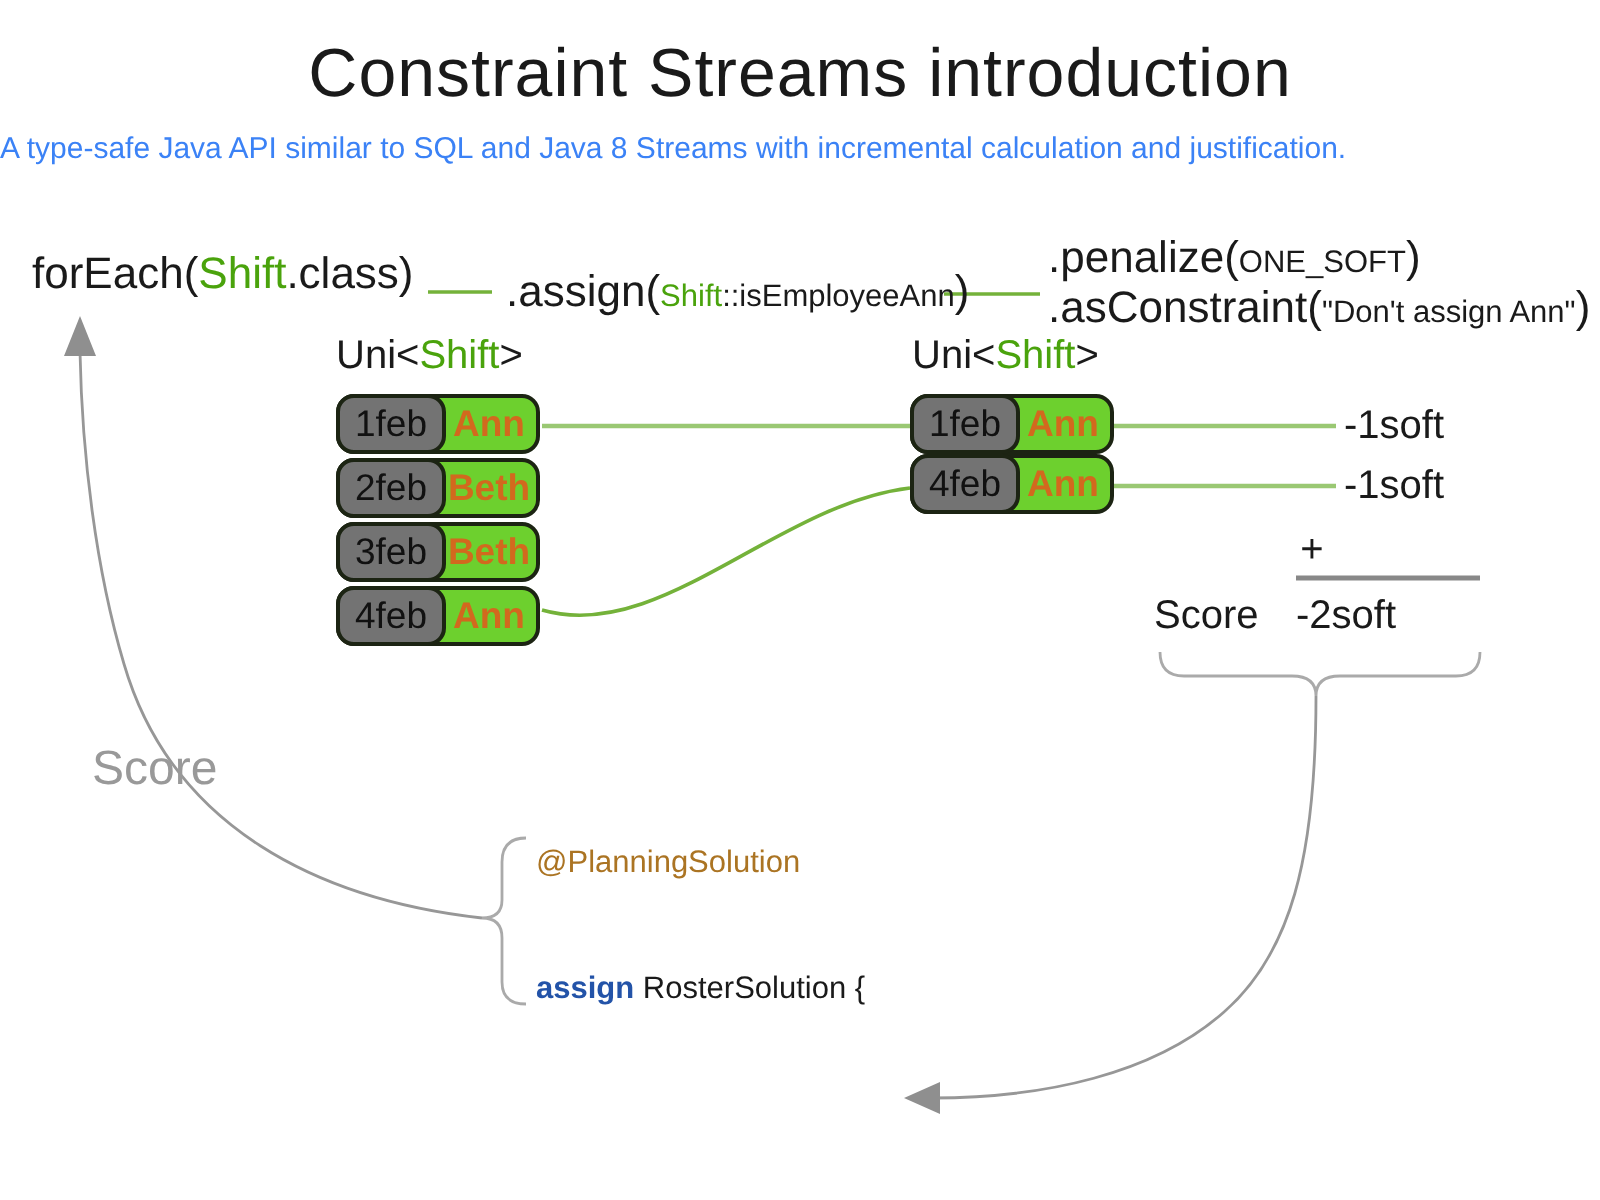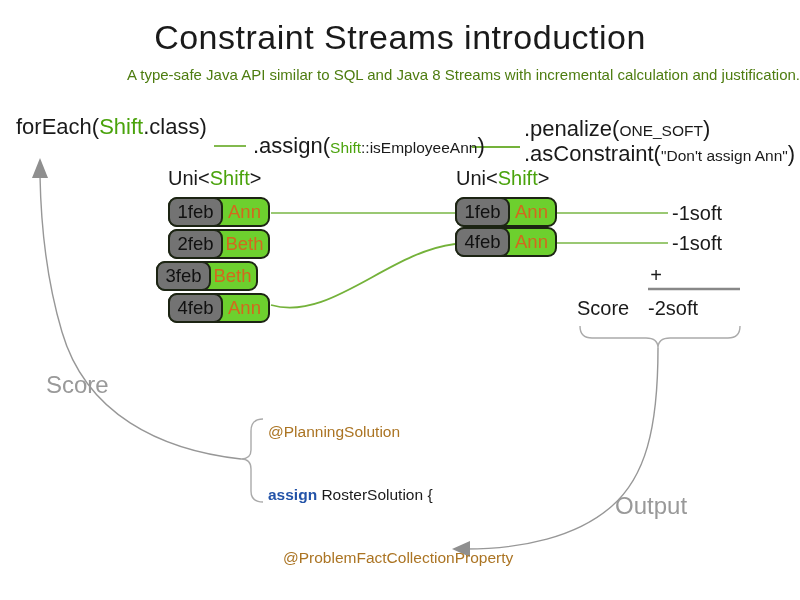--- a/index.html
+++ b/index.html
@@ -4,36 +4,36 @@
 <style>
   html,body { margin:0; padding:0; background:#fff; }
   .canvas {
     position:relative; width:800px; height:600px; background:#ffffff;
     font-family:"Liberation Sans", sans-serif; color:#1a1a1a; overflow:hidden;
   }
   .abs { position:absolute; }
   .layer { position:absolute; left:0; top:0; width:800px; height:600px; }
 
   .title { top:18px; left:0; width:100%; text-align:center; font-size:34px; letter-spacing:0.5px; }
-  .subtitle { top:66px; left:0; width:100%; text-align:right; font-size:15px; color:#4d7c0f; }
+  .subtitle { top:66px; left:0; width:100%; text-align:left; font-size:15px; color:#3b82f6; }
 
   .expr { font-size:22px; white-space:nowrap; }
   .expr .small { font-size:15.5px; }
   .green { color:#4aa30c; }
 
   .uni { font-size:20px; white-space:nowrap; }
 
   .srow { position:absolute; width:102px; height:30px; background:#6dd02e;
           border:2px solid #1c2413; border-radius:9px; box-sizing:border-box; }
   .chip { position:absolute; left:-2px; top:-2px; height:30px; width:55px; background:#737373;
           border:2px solid #1c2413; border-radius:9px; box-sizing:border-box;
           display:flex; align-items:center; justify-content:center; font-size:18.5px; color:#111; }
   .sname { position:absolute; left:53px; right:2px; top:0; bottom:0;
            display:flex; align-items:center; justify-content:center;
-           font-size:18.5px; color:#d2691e; }
+           font-size:18.5px; color:#d2691e;font-weight:bold; }
 
   .penalty { font-size:20px; white-space:nowrap; }
   .scoretxt { font-size:20px; white-space:nowrap; }
   .flow-label { font-size:24px; color:#999; }
 
   .codeblock { font-size:15.5px; line-height:21px; white-space:pre; }
   .ind { padding-left:15px; }
   .ann { color:#ab7423; }
   .kw  { color:#2353a8; font-weight:bold; }
 </style>
@@ -54,21 +54,21 @@
     <path d="M658 348 C658 430 645 477 612 506 C577 537 522 549 466 549" fill="none" stroke="#979797" stroke-width="1.4"></path>
     <polygon points="452,549 470,541 470,557" fill="#8f8f8f"></polygon>
     <path d="M263 419 Q251 419 251 431 L251 450 Q251 459 241 459 Q251 459 251 469 L251 491 Q251 502 263 502" fill="none" stroke="#aaaaaa" stroke-width="1.4"></path>
     <path d="M241 459 C160 450 86 414 62 332 C48 285 41 228 40 176" fill="none" stroke="#979797" stroke-width="1.4"></path>
     <polygon points="40,158 32,178 48,178" fill="#8f8f8f"></polygon>
   </svg>
 
   <div class="abs title">Constraint Streams introduction</div>
   <div class="abs subtitle">A type-safe Java API similar to SQL and Java 8 Streams with incremental calculation and justification.</div>
 
-  <div class="abs expr" style="left:16px; top:114px;">
+  <div class="abs expr" style="left:16px; top:124px;">
     <span>forEach(</span><span class="green">Shift</span><span>.class)</span>
   </div>
 
   <div class="abs expr" style="left:253px; top:133px;">
     <span>.assign(</span><span class="small green">Shift</span><span class="small">::isEmployeeAnn</span><span>)</span>
   </div>
 
   <div class="abs expr" style="left:524px; top:116px;">
     <span>.penalize(</span><span class="small">ONE_SOFT</span><span>)</span>
   </div>
@@ -86,21 +86,21 @@
   </div>
 
   <div class="srow" style="left:168px; top:197px;">
     <span class="chip">1feb</span>
     <span class="sname">Ann</span>
   </div>
   <div class="srow" style="left:168px; top:229px;">
     <span class="chip">2feb</span>
     <span class="sname">Beth</span>
   </div>
-  <div class="srow" style="left:156px; top:261px;">
+  <div class="srow" style="left:168px; top:261px;">
     <span class="chip">3feb</span>
     <span class="sname">Beth</span>
   </div>
   <div class="srow" style="left:168px; top:293px;">
     <span class="chip">4feb</span>
     <span class="sname">Ann</span>
   </div>
 
   <div class="srow" style="left:455px; top:197px;">
     <span class="chip">1feb</span>
@@ -112,26 +112,24 @@
   </div>
 
   <div class="abs penalty" style="left:672px; top:202px;">-1soft</div>
   <div class="abs penalty" style="left:672px; top:232px;">-1soft</div>
 
   <div class="abs scoretxt" style="left:646px; top:264px; width:20px; text-align:center;">+</div>
   <div class="abs scoretxt" style="left:577px; top:297px;">Score</div>
   <div class="abs scoretxt" style="left:648px; top:297px; width:62px; text-align:left;">-2soft</div>
 
   <div class="abs flow-label" style="left:46px; top:371px;">Score</div>
-  <div class="abs flow-label" style="left:615px; top:492px;">Output</div>
 
   <div class="abs codeblock" style="left:268px; top:379px;">
     <div><span class="ann">@PlanningSolution</span></div>
     <div><span class="kw">assign</span><span> RosterSolution {</span></div>
-    <div class="ind"><span class="ann">@ProblemFactCollectionProperty</span></div>
     
     
     
     
     
     
     
   </div>
 
 </div>

